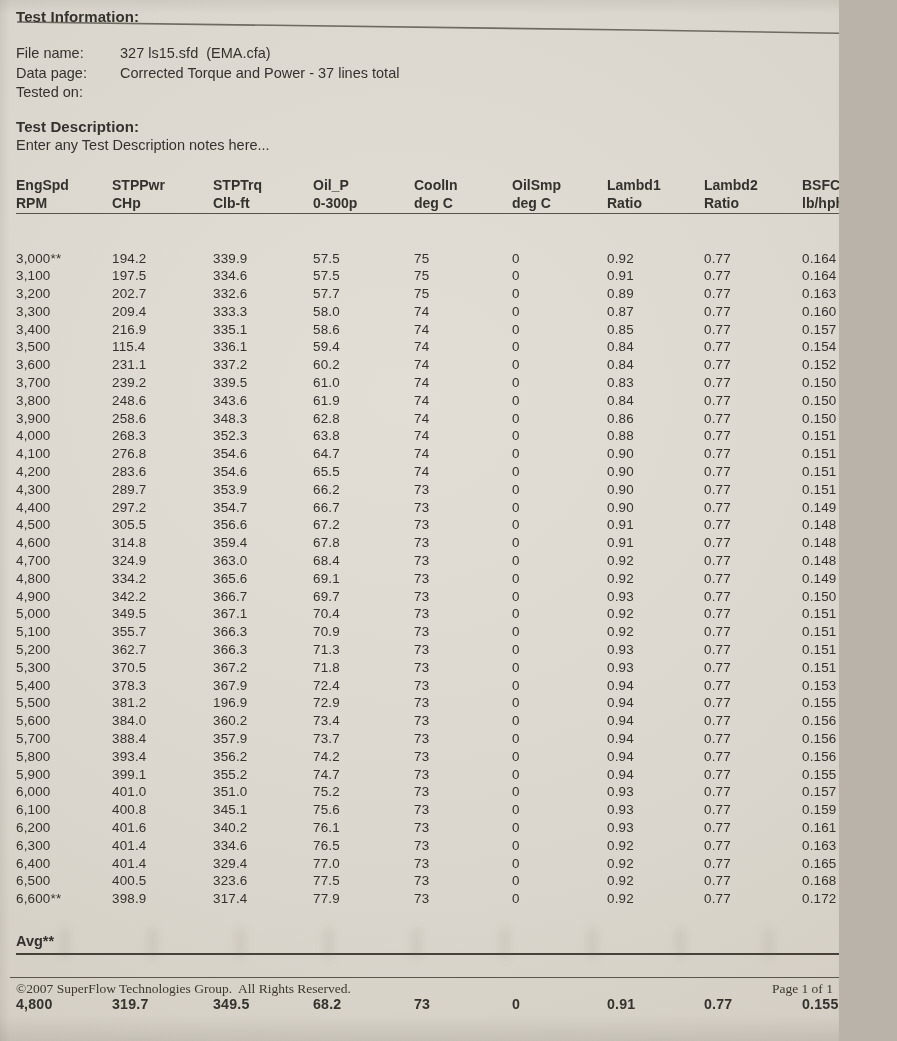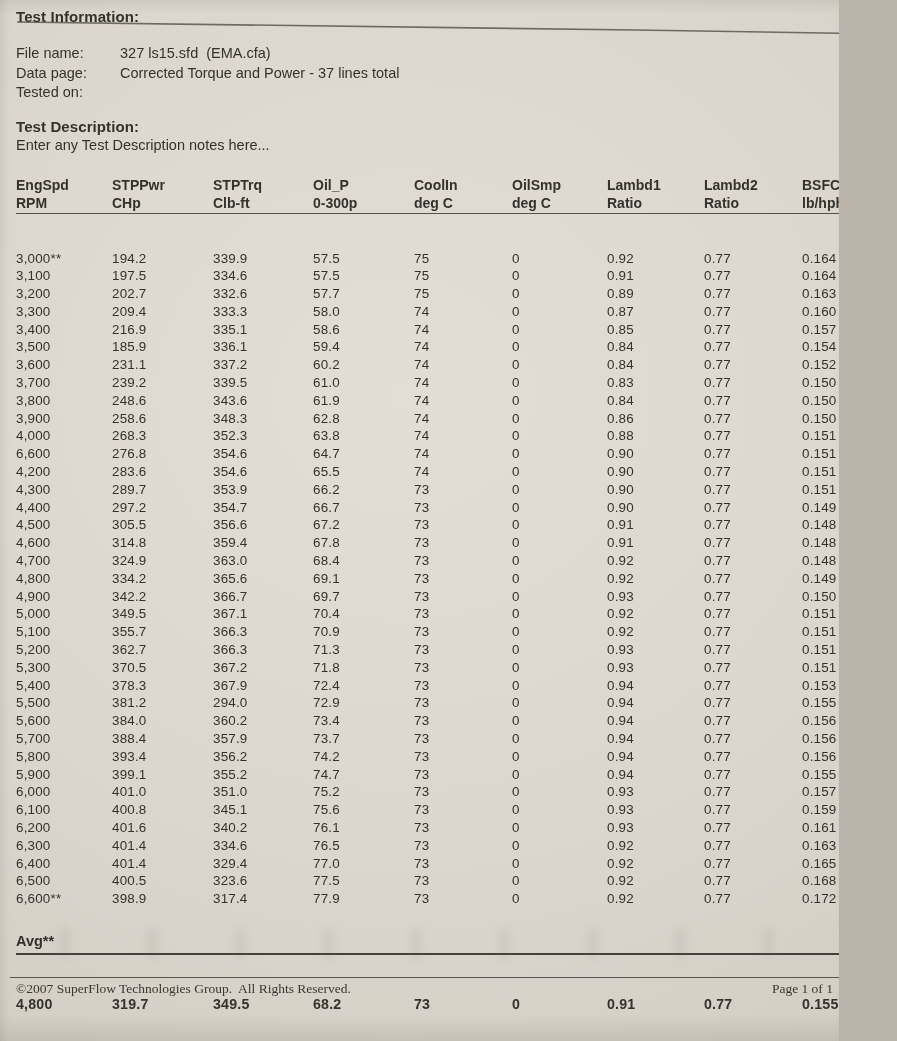--- a/index.html
+++ b/index.html
@@ -177,21 +177,21 @@
             <div class="tcell">335.1</div>
             <div class="tcell">58.6</div>
             <div class="tcell">74</div>
             <div class="tcell">0</div>
             <div class="tcell">0.85</div>
             <div class="tcell">0.77</div>
             <div class="tcell">0.157</div>
           </div>
           <div class="trow">
             <div class="tcell">3,500</div>
-            <div class="tcell">185.9</div>
+            <div class="tcell">115.4</div>
             <div class="tcell">336.1</div>
             <div class="tcell">59.4</div>
             <div class="tcell">74</div>
             <div class="tcell">0</div>
             <div class="tcell">0.84</div>
             <div class="tcell">0.77</div>
             <div class="tcell">0.154</div>
           </div>
           <div class="trow">
             <div class="tcell">3,600</div>
@@ -242,21 +242,21 @@
             <div class="tcell">268.3</div>
             <div class="tcell">352.3</div>
             <div class="tcell">63.8</div>
             <div class="tcell">74</div>
             <div class="tcell">0</div>
             <div class="tcell">0.88</div>
             <div class="tcell">0.77</div>
             <div class="tcell">0.151</div>
           </div>
           <div class="trow">
-            <div class="tcell">6,600</div>
+            <div class="tcell">4,100</div>
             <div class="tcell">276.8</div>
             <div class="tcell">354.6</div>
             <div class="tcell">64.7</div>
             <div class="tcell">74</div>
             <div class="tcell">0</div>
             <div class="tcell">0.90</div>
             <div class="tcell">0.77</div>
             <div class="tcell">0.151</div>
           </div>
           <div class="trow">
@@ -398,21 +398,21 @@
             <div class="tcell">72.4</div>
             <div class="tcell">73</div>
             <div class="tcell">0</div>
             <div class="tcell">0.94</div>
             <div class="tcell">0.77</div>
             <div class="tcell">0.153</div>
           </div>
           <div class="trow">
             <div class="tcell">5,500</div>
             <div class="tcell">381.2</div>
-            <div class="tcell">294.0</div>
+            <div class="tcell">196.9</div>
             <div class="tcell">72.9</div>
             <div class="tcell">73</div>
             <div class="tcell">0</div>
             <div class="tcell">0.94</div>
             <div class="tcell">0.77</div>
             <div class="tcell">0.155</div>
           </div>
           <div class="trow">
             <div class="tcell">5,600</div>
             <div class="tcell">384.0</div>

